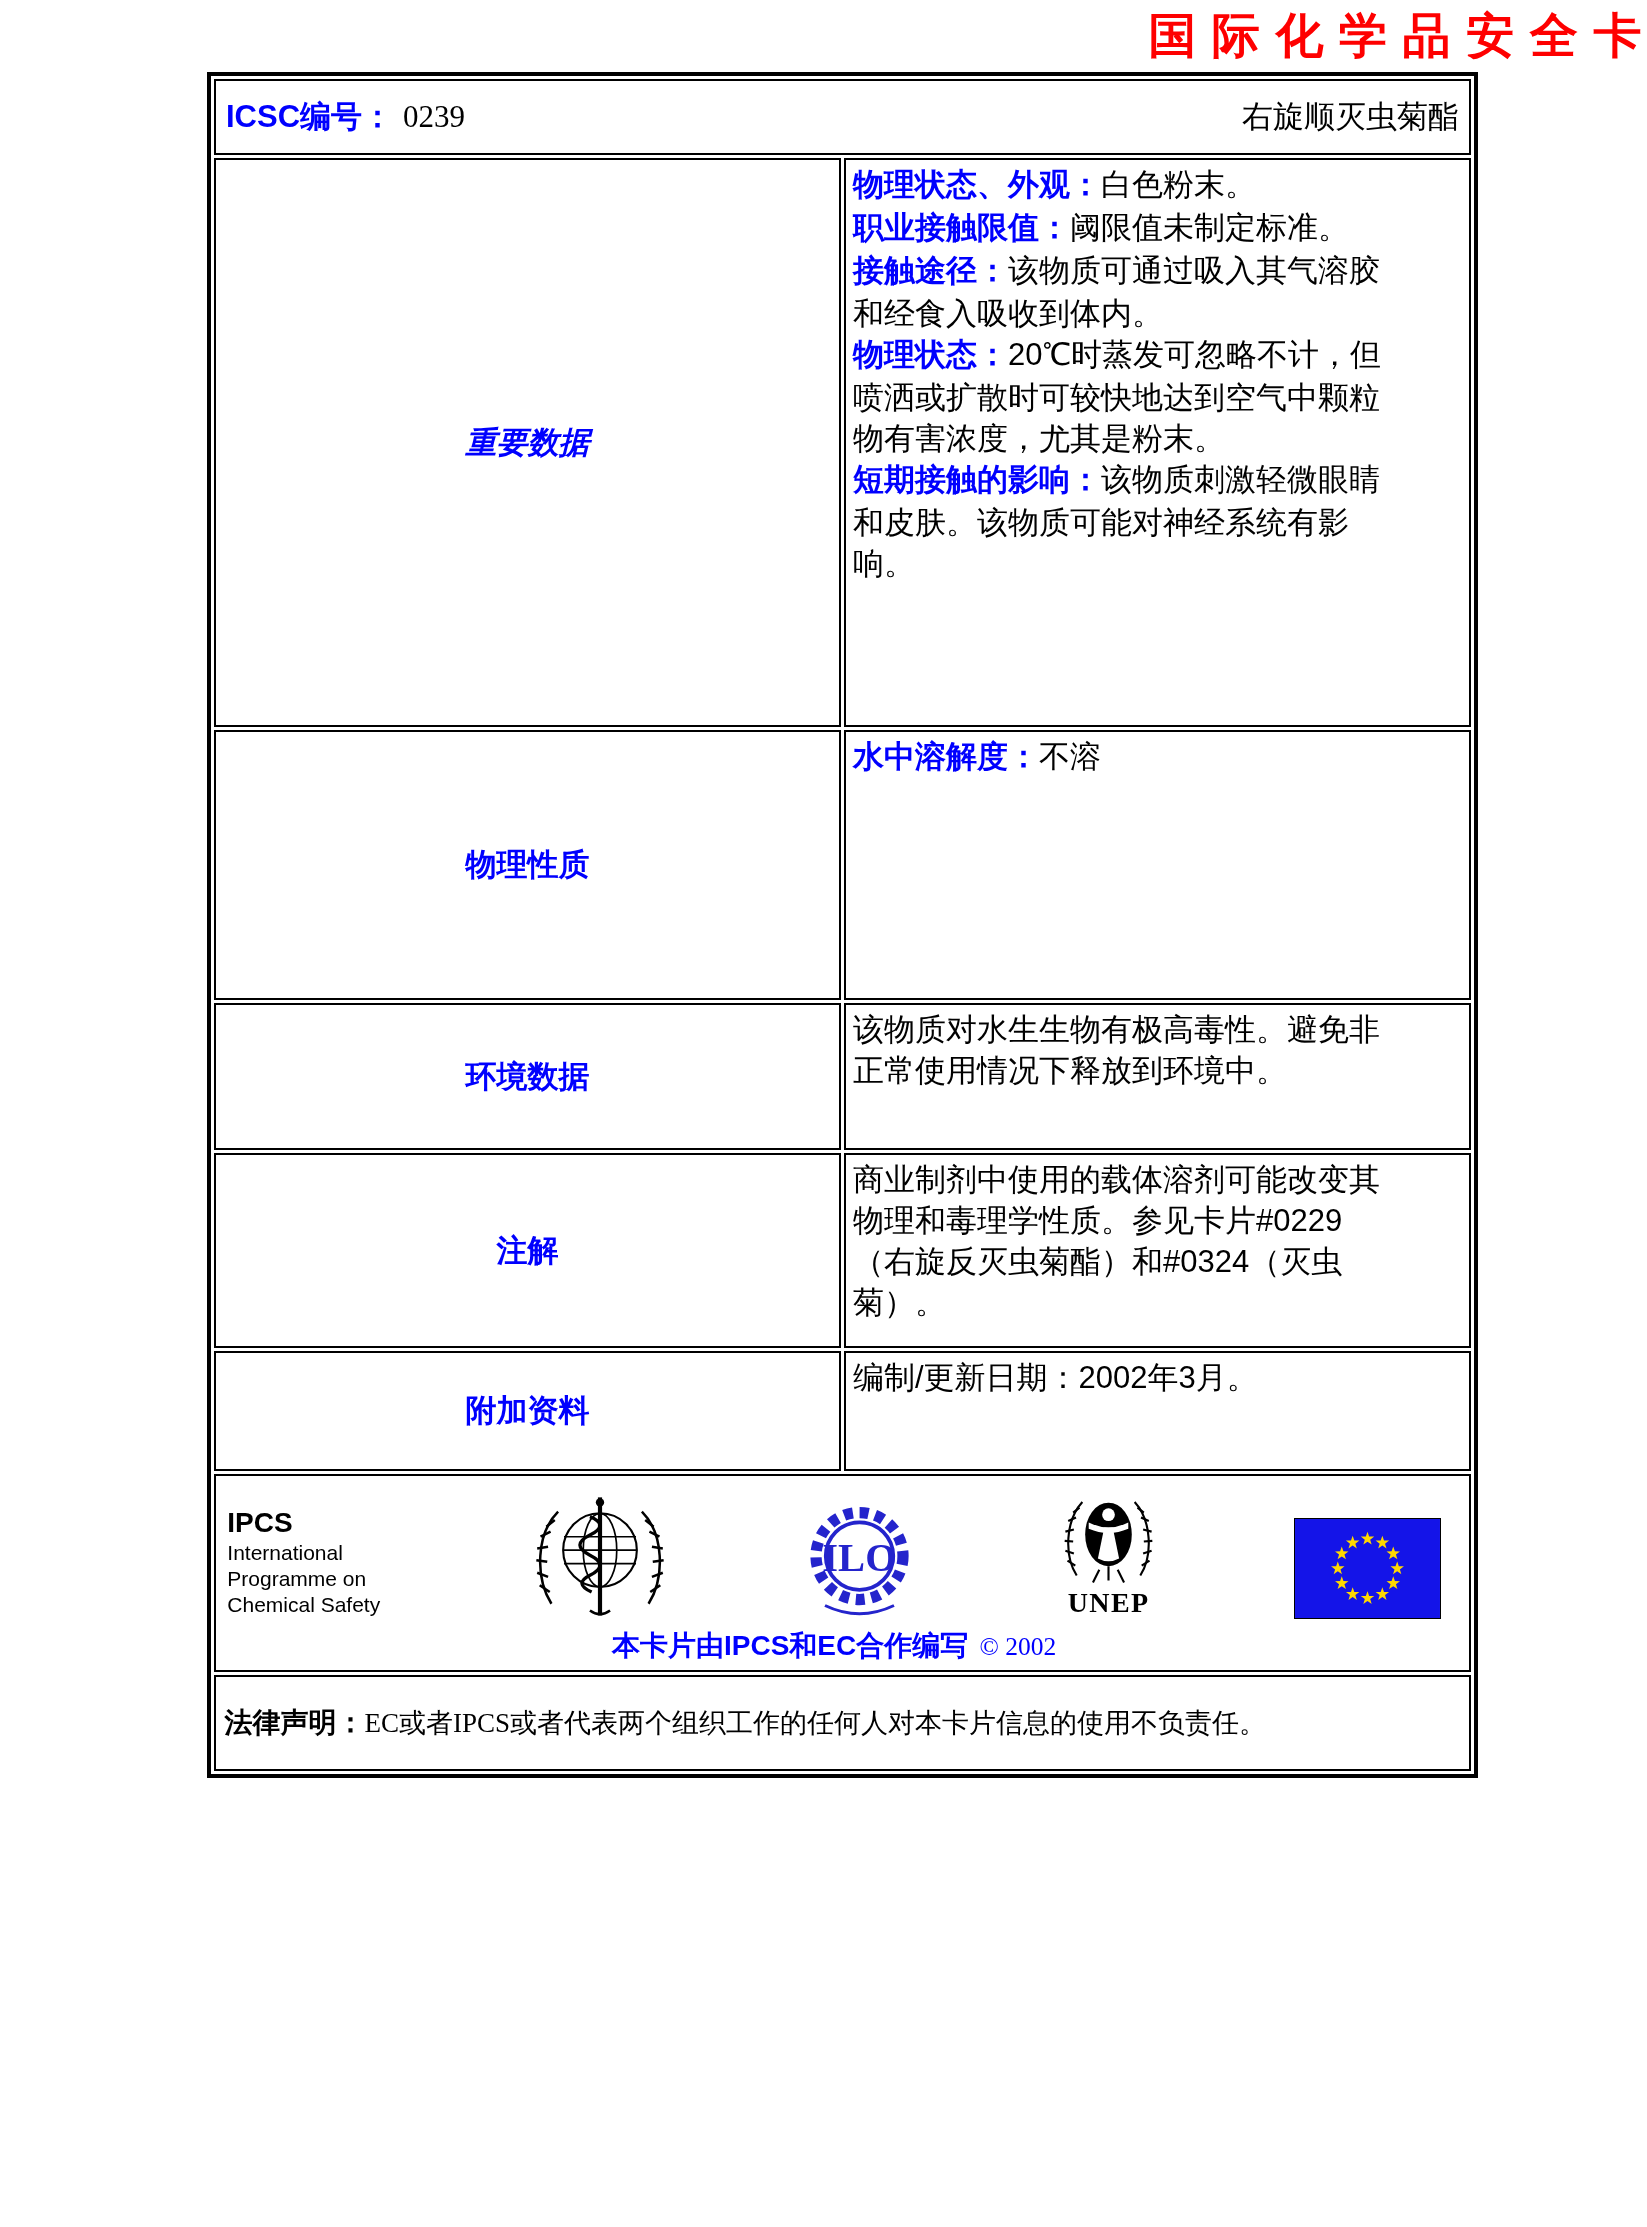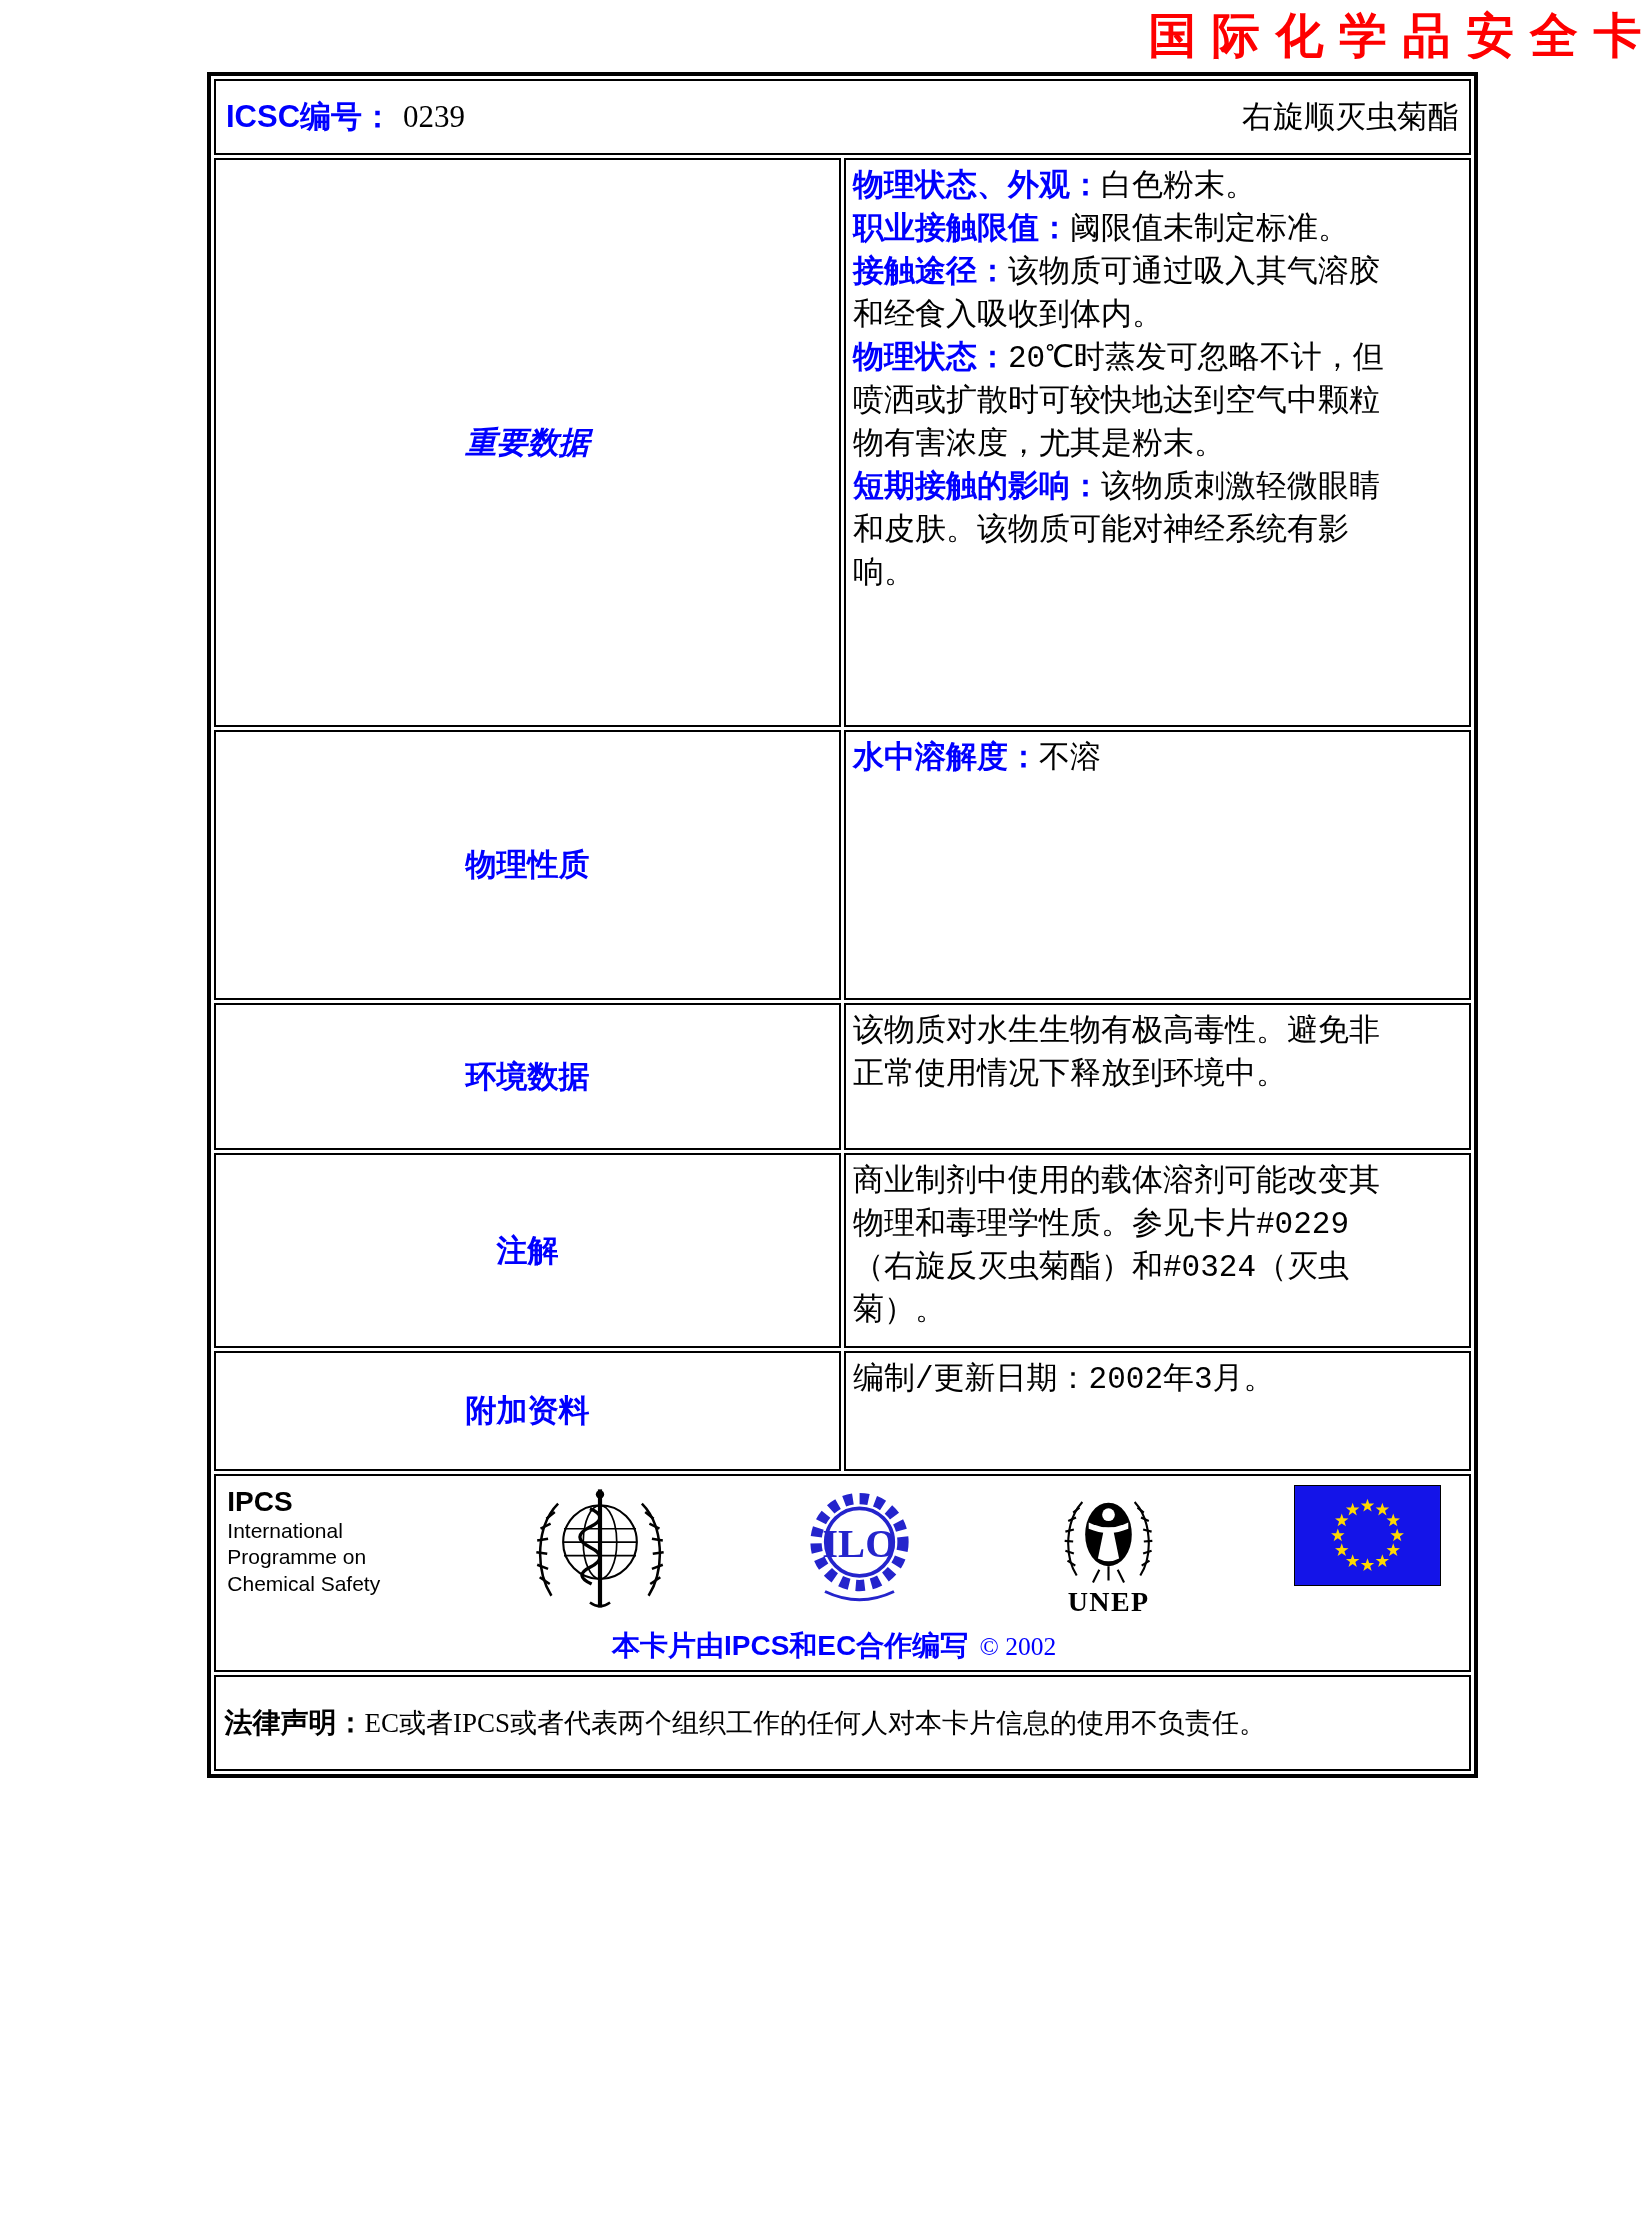--- a/index.html
+++ b/index.html
@@ -20,38 +20,38 @@
              border-collapse:separate;border-spacing:3.5px;border:4.2px solid #000;background:#fff;
              table-layout:fixed;}
   td{border:2.1px solid #000;background:#fff;box-sizing:border-box;padding:0;}
   td.label-cell{width:178px;vertical-align:middle;text-align:center;}
   .section-label{color:var(--accent_blue);font-weight:bold;font-size:31px;
                  font-family:"Liberation Sans",sans-serif;}
   td.content-cell{vertical-align:top;padding:4.2px 76px 4.2px 7px;}
   td.wide-cell{vertical-align:middle;padding:0 10px;}
   .item{margin:0;font-size:31px;line-height:41px;color:#000;}
   .blab{color:var(--accent_blue);font-weight:bold;font-family:Liberation Mono, monospace;}
-  .btxt{color:#000;font-family:Liberation Mono, monospace;}
+  .btxt{color:#000;font-family:Liberation Sans, sans-serif;}
   .hdr-flex{display:flex;justify-content:space-between;align-items:center;width:100%;}
   .icsc-label{color:var(--accent_blue);font-weight:bold;font-size:31px;
               font-family:"Liberation Sans",sans-serif;}
   .icsc-num{font-size:31px;margin-left:10px;}
   .chem-name{font-size:31px;color:#000;}
   
   .h-header{height:76px;}
   .h-important{height:569px;font-style:italic;}
   .h-physical{height:270px;}
   .h-environ{height:147px;}
   .h-notes{height:195px;}
   .h-addinfo{height:120px;}
   .h-footer{height:198px;}
   .h-legal{height:96px;}
   
   td.footer-cell{vertical-align:top;padding:8.5px 28px 4.2px 11.3px;}
-  .logo-row{display:flex;justify-content:space-between;align-items:flex-start;height:134px;}
+  .logo-row{display:flex;justify-content:space-between;align-items:flex-end;height:134px;}
   .ipcs-block{width:177px;color:#000;font-family:"Liberation Sans",sans-serif;}
   .ipcs-acronym{font-size:28px;font-weight:bold;line-height:1.2;}
   .ipcs-line{font-size:21px;line-height:1.25;}
   .logo{display:block;}
   .unep-wrap{display:flex;flex-direction:column;align-items:center;}
   .unep-caption{font-size:28px;font-weight:bold;letter-spacing:1.4px;margin-top:-4.2px;
                 font-family:"Liberation Serif",serif;}
   .eu-flag{border:1.4px solid #000;}
   .credit-row{text-align:center;margin-top:8px;}
   .credit{color:var(--accent_blue);font-weight:bold;font-size:28px;

